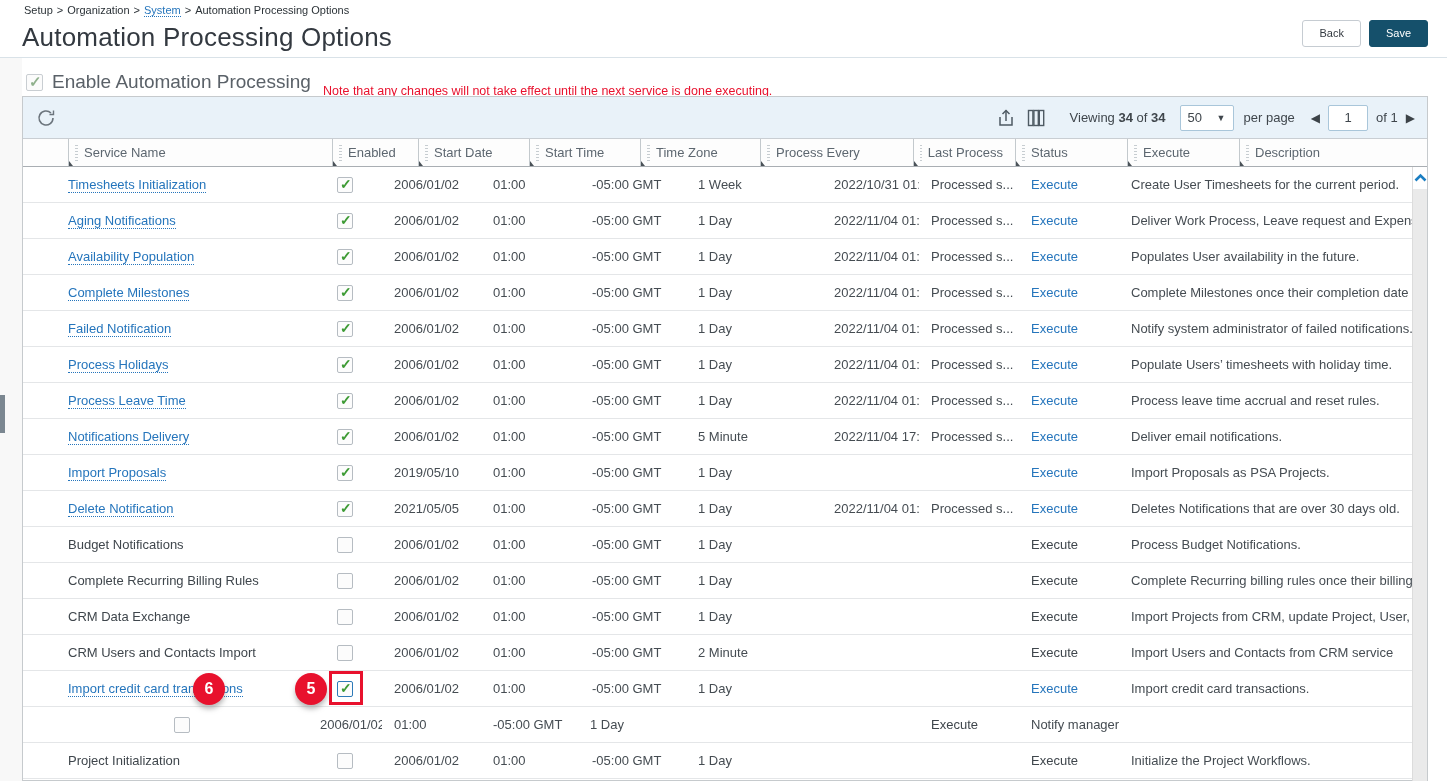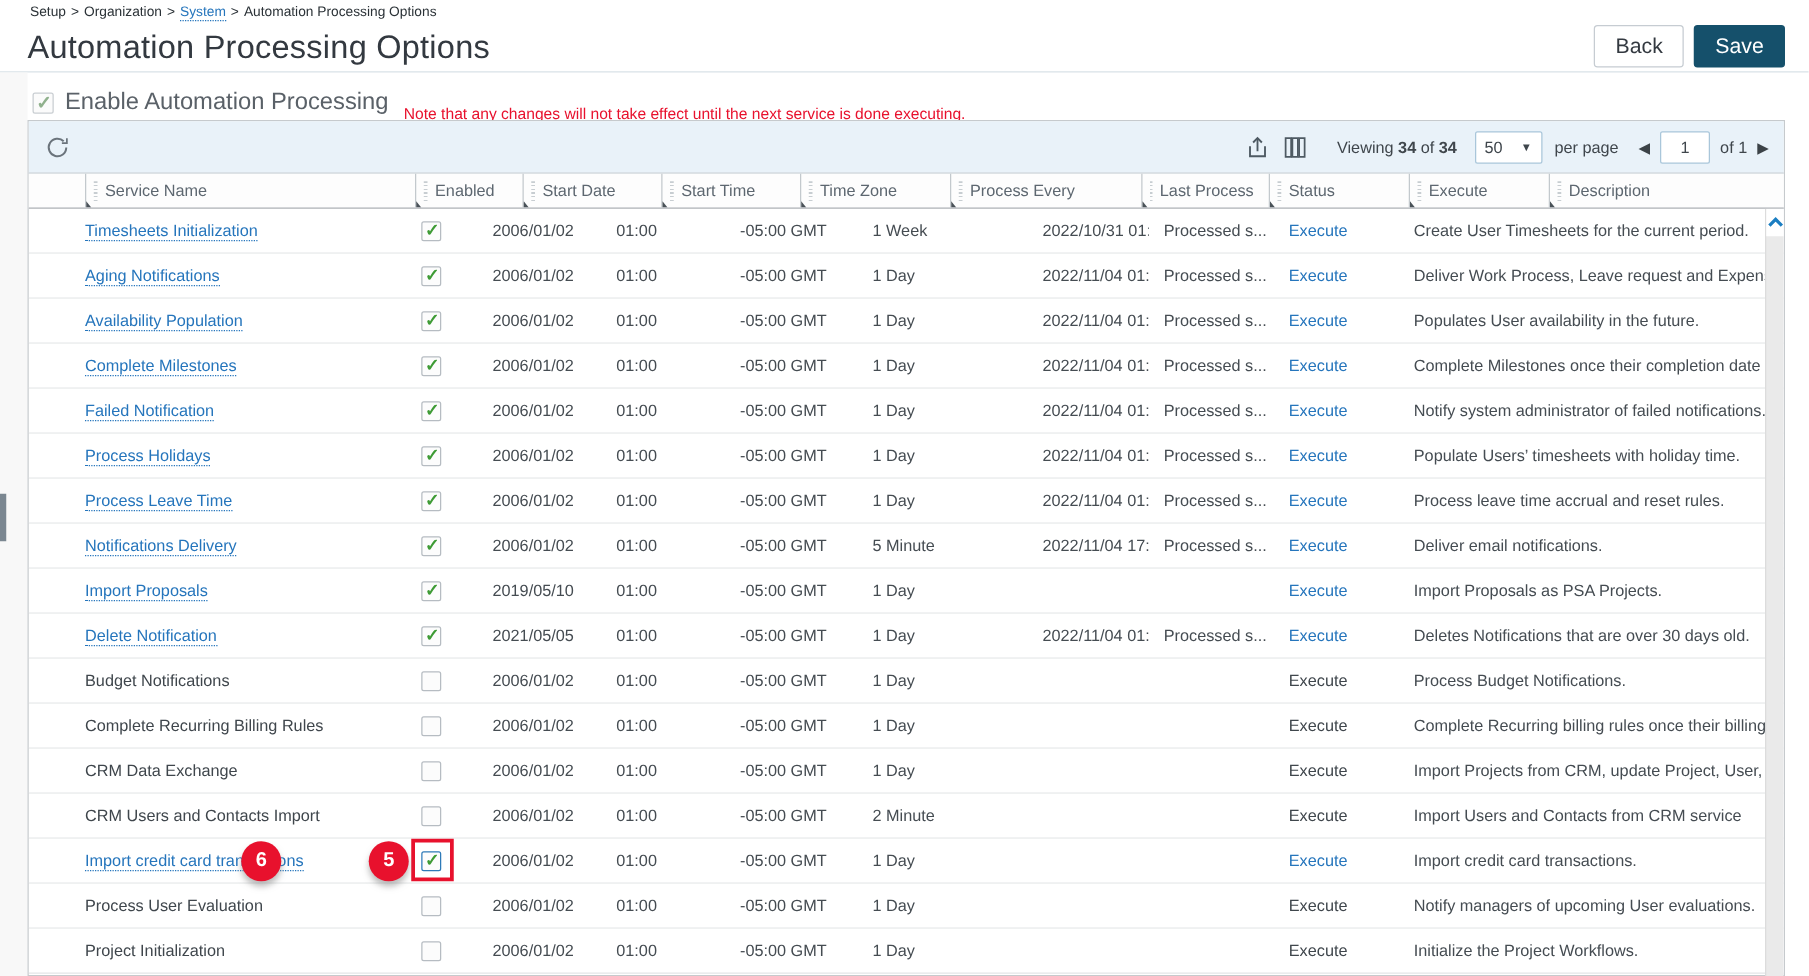--- a/index.html
+++ b/index.html
@@ -8,21 +8,21 @@
   .page { position:relative; width:1447px; height:781px; background:#fff; }
 
   
   .breadcrumb { position:absolute; top:4px; left:24px; font-size:11px; color:#2b3237; }
   .breadcrumb .sep { margin:0 4px; color:#2b3237; }
   .crumb-link { color:#2575bc; border-bottom:1px dotted #2575bc; cursor:pointer; }
 
   
   .page-title { position:absolute; top:22px; left:22px; font-size:26px; font-weight:400; color:#333940; letter-spacing:.2px; }
   .header-buttons { position:absolute; top:20px; right:19px; display:flex; gap:8px; }
-  .btn { font-size:17px; padding:6px 16px; border-radius:3px; cursor:pointer; line-height:1.2; }
+  .btn { font-size:11px; padding:6px 16px; border-radius:3px; cursor:pointer; line-height:1.2; }
   .btn-back { background:#fff; border:1px solid #c6ccd2; color:#333940; }
   .btn-save { background:#15506b; border:1px solid #15506b; color:#fff; }
   .header-divider { position:absolute; top:57px; left:0; width:1447px; height:1px; background:#d9e2e8; }
 
   
   .enable-row { position:absolute; top:71px; left:26px; display:flex; align-items:center; }
   .cbx { width:17px; height:17px; border:1px solid #c9ced2; border-radius:2px; background:#fbfbfb;
          position:relative; display:inline-block; }
   .cbx.checked::after { content:"✓"; position:absolute; left:2px; top:-2px; font-size:15px; font-weight:bold; color:#3e9b35; }
   .cbx.checked.muted::after { color:#90b18d; }
@@ -488,23 +488,20 @@
             <div class="cell c-every">1 Day</div>
             <div class="cell c-last"></div>
             <div class="cell c-status"></div>
             <div class="cell c-exec">
               <span class="exec-link">Execute</span>
             </div>
             <div class="cell c-desc">Import credit card transactions.</div>
           </div>
           <div class="grid-cols grid-row">
             <div class="cell c-num"></div>
-            <div class="cell c-name">
-              <span class="svc-plain">Process User Evaluation</span>
-            </div>
             <div class="cell c-enabled">
               <span class="row-cbx"></span>
             </div>
             <div class="cell c-date">2006/01/02</div>
             <div class="cell c-time">01:00</div>
             <div class="cell c-tz">-05:00 GMT</div>
             <div class="cell c-every">1 Day</div>
             <div class="cell c-last"></div>
             <div class="cell c-status"></div>
             <div class="cell c-exec">

